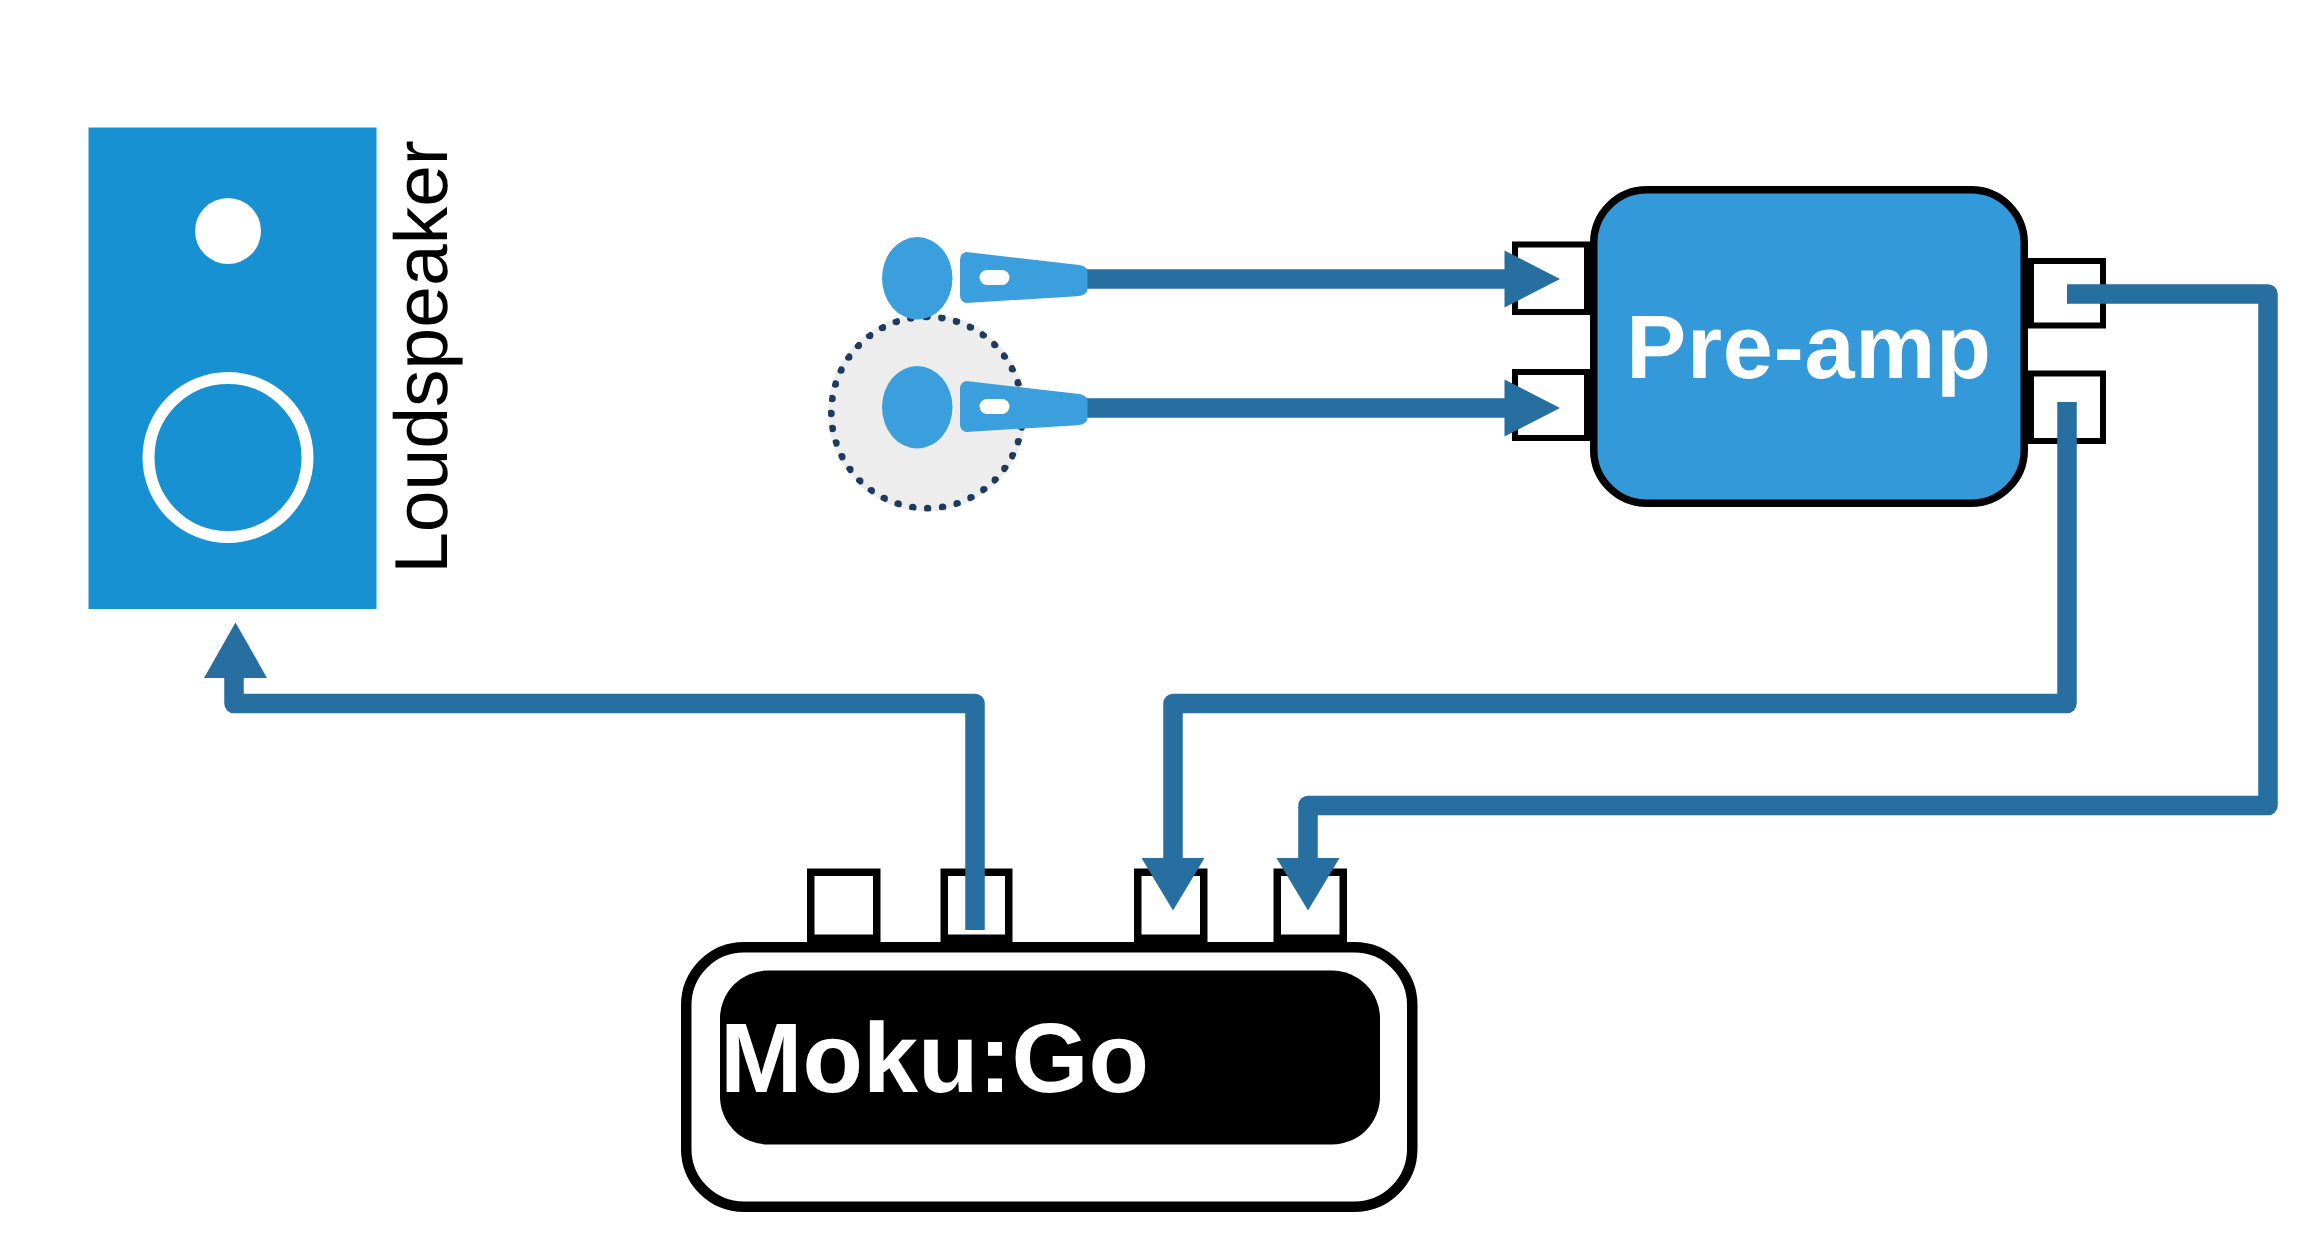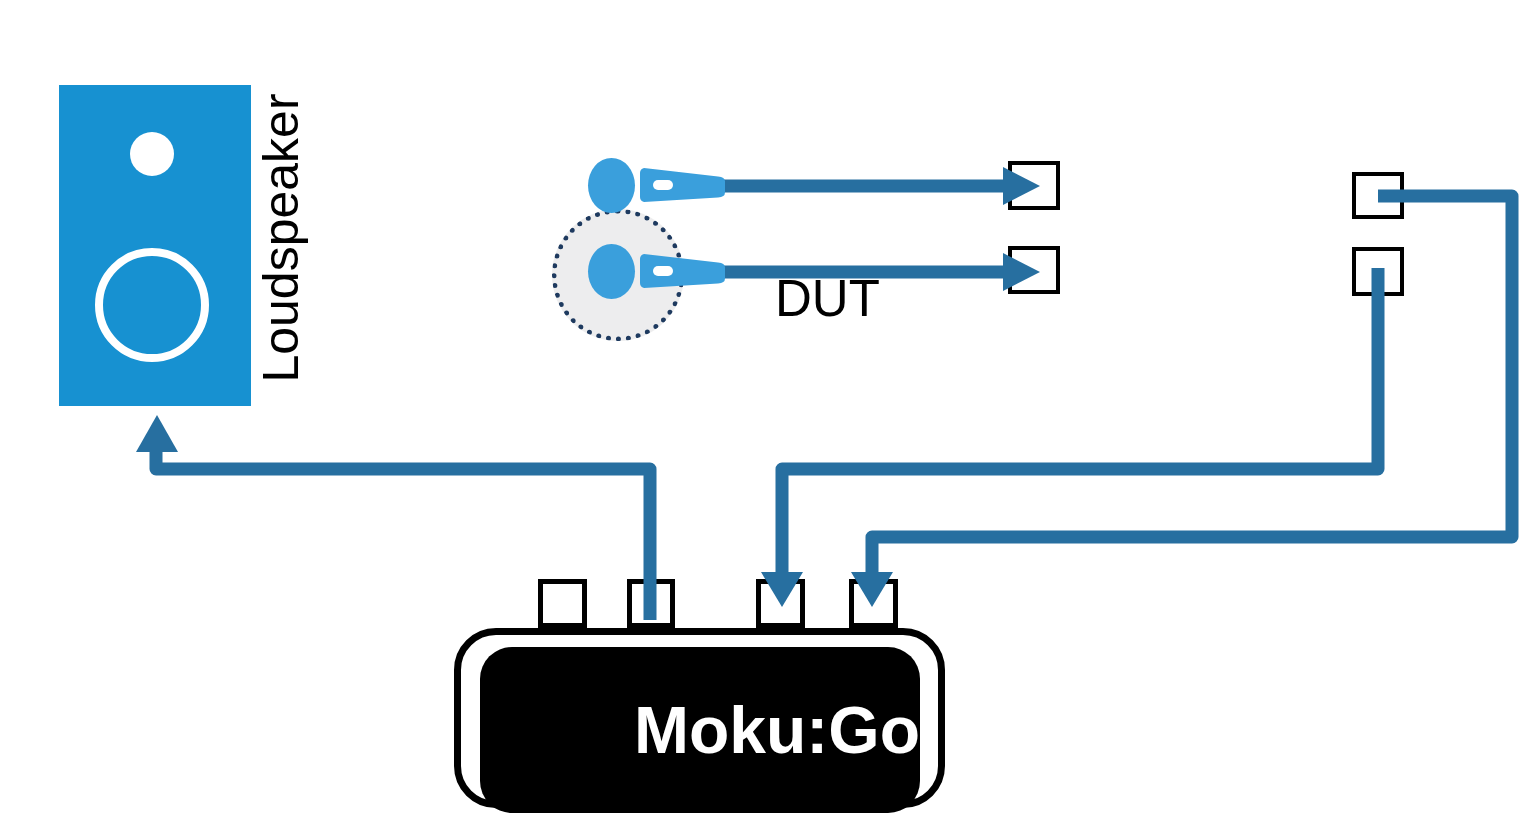--- a/index.html
+++ b/index.html
@@ -61,23 +61,23 @@
     color:#fff;font-size:60px;font-weight:bold;letter-spacing:0.5px;
   }
 
   
   .moku-outer{
     position:absolute;left:454px;top:628px;width:491px;height:180px;
     background:#fff;border:7px solid #000;border-radius:42px;
     box-sizing:border-box;
   }
   .moku-inner{
-    position:absolute;left:480px;top:647px;width:440px;height:166px;
+    position:absolute;left:480px;top:647px;width:440px;height:116px;
     background:#000;border-radius:32px;
-    display:flex;align-items:center;justify-content:flex-end;
+    display:flex;align-items:center;justify-content:flex-start;
   }
   .moku-label{
     color:#fff;font-size:66px;font-weight:bold;
   }
 
   .wires{position:absolute;left:0;top:0;width:1536px;height:833px;pointer-events:none;}
   .mic-svg{position:absolute;width:150px;height:60px;}
 </style>
 </head>
 <body>
@@ -90,20 +90,23 @@
   </div>
   <div class="label loudspeaker-label">Loudspeaker</div>
 
   <div class="stage"></div>
 
   <div class="port" style="left:1008px;top:161px;width:52px;height:49px"></div>
   <div class="port" style="left:1008px;top:246px;width:52px;height:48px"></div>
   <div class="port" style="left:1352px;top:172px;width:52px;height:47px"></div>
   <div class="port" style="left:1352px;top:247px;width:52px;height:49px"></div>
 
+  <div class="preamp">
+    <span class="preamp-label">Pre-amp</span>
+  </div>
 
   <div class="port moku-port" style="left:538px;top:579px;width:49px;height:49px"></div>
   <div class="port moku-port" style="left:627px;top:579px;width:48px;height:49px"></div>
   <div class="port moku-port" style="left:756px;top:579px;width:49px;height:49px"></div>
   <div class="port moku-port" style="left:849px;top:579px;width:49px;height:49px"></div>
 
   <div class="moku-outer"></div>
   <div class="moku-inner">
     <span class="moku-label">Moku:Go</span>
   </div>
@@ -130,15 +133,14 @@
     <ellipse cx="26.5" cy="29.5" rx="23.5" ry="27.5" fill="#3A9FDC"></ellipse>
     <rect x="68" y="24" width="20" height="10" rx="5" fill="#fff"></rect>
   </svg>
 
   <svg class="mic-svg" style="left:585px;top:242px" viewBox="0 0 150 60">
     <path d="M59 12 Q55 13 55 17 L55 41 Q55 45 59 46 L133 41.5 Q140 41 140 36.5 L140 25.5 Q140 21 133 20.5 Z" fill="#3A9FDC"></path>
     <ellipse cx="26.5" cy="29.5" rx="23.5" ry="27.5" fill="#3A9FDC"></ellipse>
     <rect x="68" y="24" width="20" height="10" rx="5" fill="#fff"></rect>
   </svg>
 
-  <div class="label dut-label">DUT</div>
 
 </div>
 
 </body></html>

